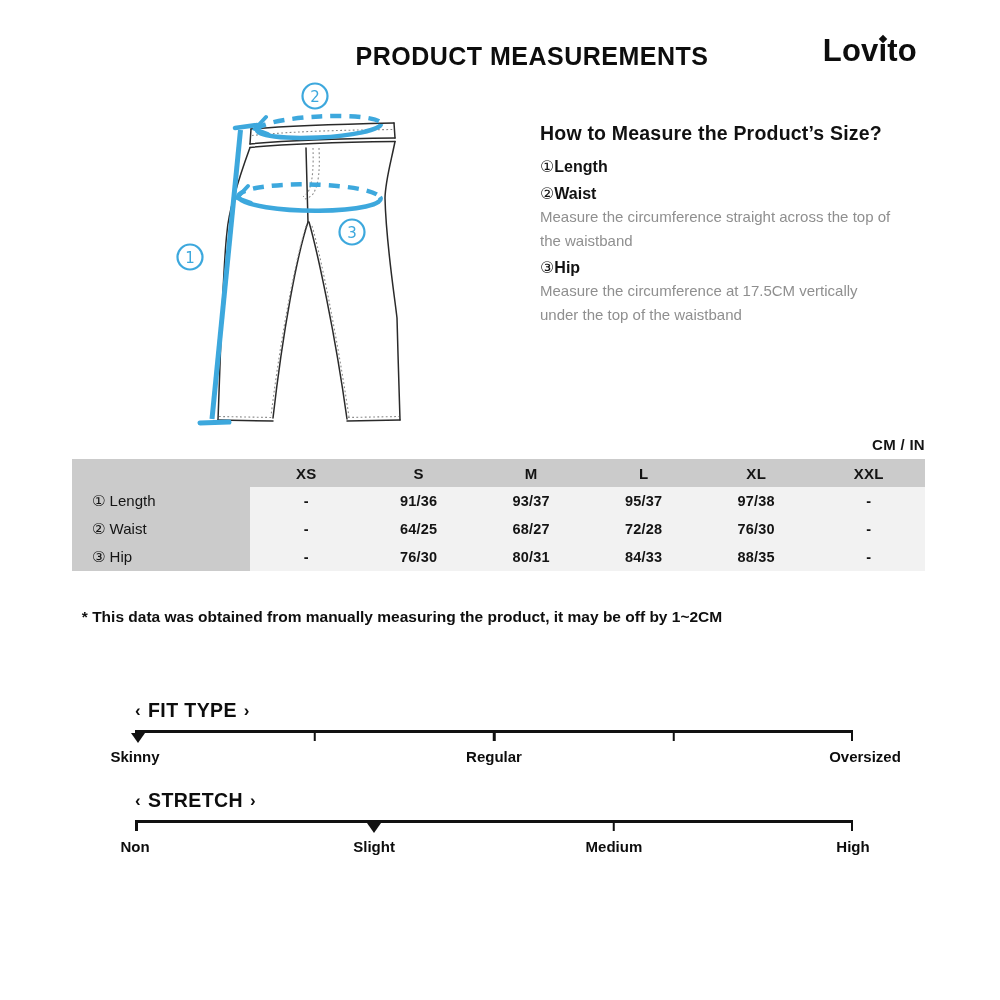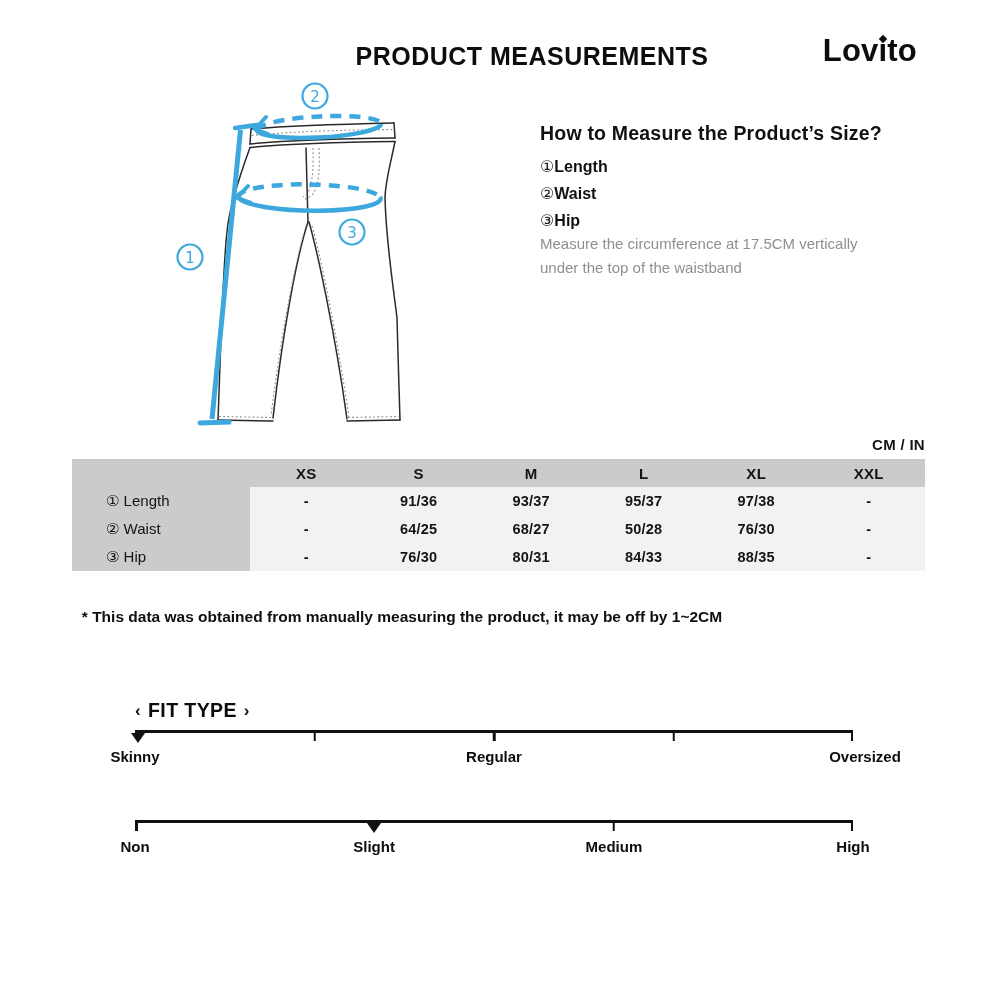--- a/index.html
+++ b/index.html
@@ -31,21 +31,21 @@
   
   .unit-label{position:absolute;top:436px;right:75px;font-size:15px;font-weight:700;letter-spacing:.3px;}
   
   .sizetable{
     position:absolute;left:72px;top:459px;width:853px;
     display:grid;grid-template-columns:178px repeat(6,1fr);gap:0;font-size:15px;
   }
   .cell{height:28px;display:flex;align-items:center;justify-content:center;}
   .cell.head{background:#cbcbcb;font-weight:700;letter-spacing:.3px;}
   .cell.corner{background:#cbcbcb;}
-  .cell.rowlabel{background:#cbcbcb;justify-content:flex-start;padding-left:34px;font-weight:400;}
+  .cell.rowlabel{background:#cbcbcb;justify-content:flex-start;padding-left:20px;font-weight:400;}
   .cell.data{background:#f2f2f2;font-weight:700;font-size:14.5px;letter-spacing:.2px;}
   
   .table-note{position:absolute;left:0;top:608px;width:804px;text-align:center;font-size:15.5px;font-weight:700;color:#0f0f0f;}
   
   .slider{position:absolute;left:135px;width:718px;height:76px;}
   .slider .stitle{position:absolute;top:0;left:0;width:100%;text-align:left;font-size:19.5px;font-weight:700;letter-spacing:.4px;color:#0d0d0d;}
   .slider .stitle .chev{font-size:17px;position:relative;top:-1px;}
   .slider .stitle .chev.l{padding-right:7px;}
   .slider .stitle .chev.r{padding-left:7px;}
   .sline{position:absolute;top:31px;left:0;width:100%;height:3px;background:#111;}
@@ -113,20 +113,21 @@
       <circle cx="352" cy="232" r="12.5" stroke="#3da8dd" stroke-width="2.2"></circle>
       <text x="352" y="237.5" text-anchor="middle" font-size="15" fill="#3da8dd" font-family="DejaVu Sans, sans-serif">3</text>
     </g>
   </svg>
 
   <div class="howto">
     <div class="howto-heading">How to Measure the Product’s Size?</div>
     <div id="howto-items">
         <div class="howto-label"><span class="num">①</span><span>Length</span></div>
         <div class="howto-label"><span class="num">②</span><span>Waist</span></div>
+        <div class="howto-desc">Measure the circumference straight across the top of the waistband</div>
         <div class="howto-label"><span class="num">③</span><span>Hip</span></div>
         <div class="howto-desc">Measure the circumference at 17.5CM vertically under the top of the waistband</div>
       </div>
   </div>
 
   <div class="unit-label">CM / IN</div>
 
   <div class="sizetable" id="size-table">
       <div class="cell corner"></div>
       <div class="cell head">XS</div>
@@ -139,21 +140,21 @@
       <div class="cell data">-</div>
       <div class="cell data">91/36</div>
       <div class="cell data">93/37</div>
       <div class="cell data">95/37</div>
       <div class="cell data">97/38</div>
       <div class="cell data">-</div>
       <div class="cell rowlabel">② Waist</div>
       <div class="cell data">-</div>
       <div class="cell data">64/25</div>
       <div class="cell data">68/27</div>
-      <div class="cell data">50/28</div>
+      <div class="cell data">72/28</div>
       <div class="cell data">76/30</div>
       <div class="cell data">-</div>
       <div class="cell rowlabel">③ Hip</div>
       <div class="cell data">-</div>
       <div class="cell data">76/30</div>
       <div class="cell data">80/31</div>
       <div class="cell data">84/33</div>
       <div class="cell data">88/35</div>
       <div class="cell data">-</div>
     </div>
@@ -167,20 +168,21 @@
         <div class="cap right"></div>
         <div class="tick" style="left: 25%;"></div>
         <div class="tick" style="left: 50%;"></div>
         <div class="tick" style="left: 75%;"></div>
         <div class="marker" style="left: 0.4%;"></div>
         <div class="slabel" style="left: 0%;">Skinny</div>
         <div class="slabel" style="left: 50%;">Regular</div>
         <div class="slabel" style="left: 100%; margin-left: 12px;">Oversized</div>
       </div>
       <div class="slider" style="top: 789px;">
+        <div class="stitle"><span class="chev l">‹</span><span>STRETCH</span><span class="chev r">›</span></div>
         <div class="sline"></div>
         <div class="cap left"></div>
         <div class="cap right"></div>
         <div class="tick" style="left: 66.7%;"></div>
         <div class="marker" style="left: 33.3%;"></div>
         <div class="slabel" style="left: 0%;">Non</div>
         <div class="slabel" style="left: 33.3%;">Slight</div>
         <div class="slabel" style="left: 66.7%; text-align: right;">Medium</div>
         <div class="slabel" style="left: 100%;">High</div>
       </div>

